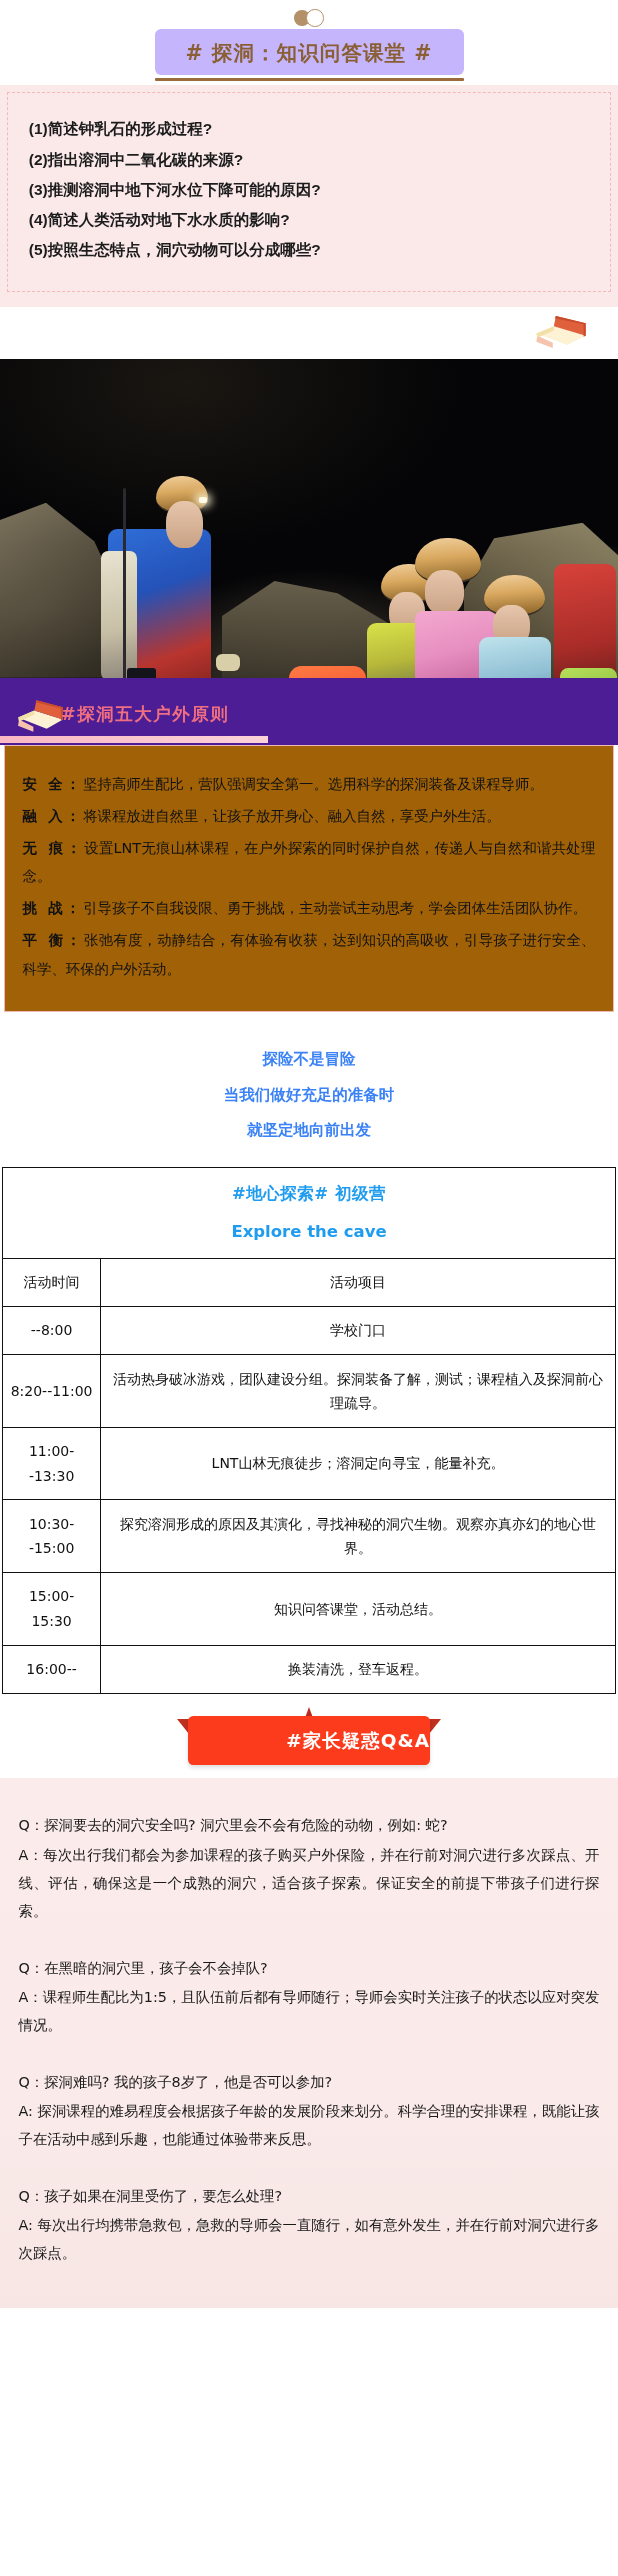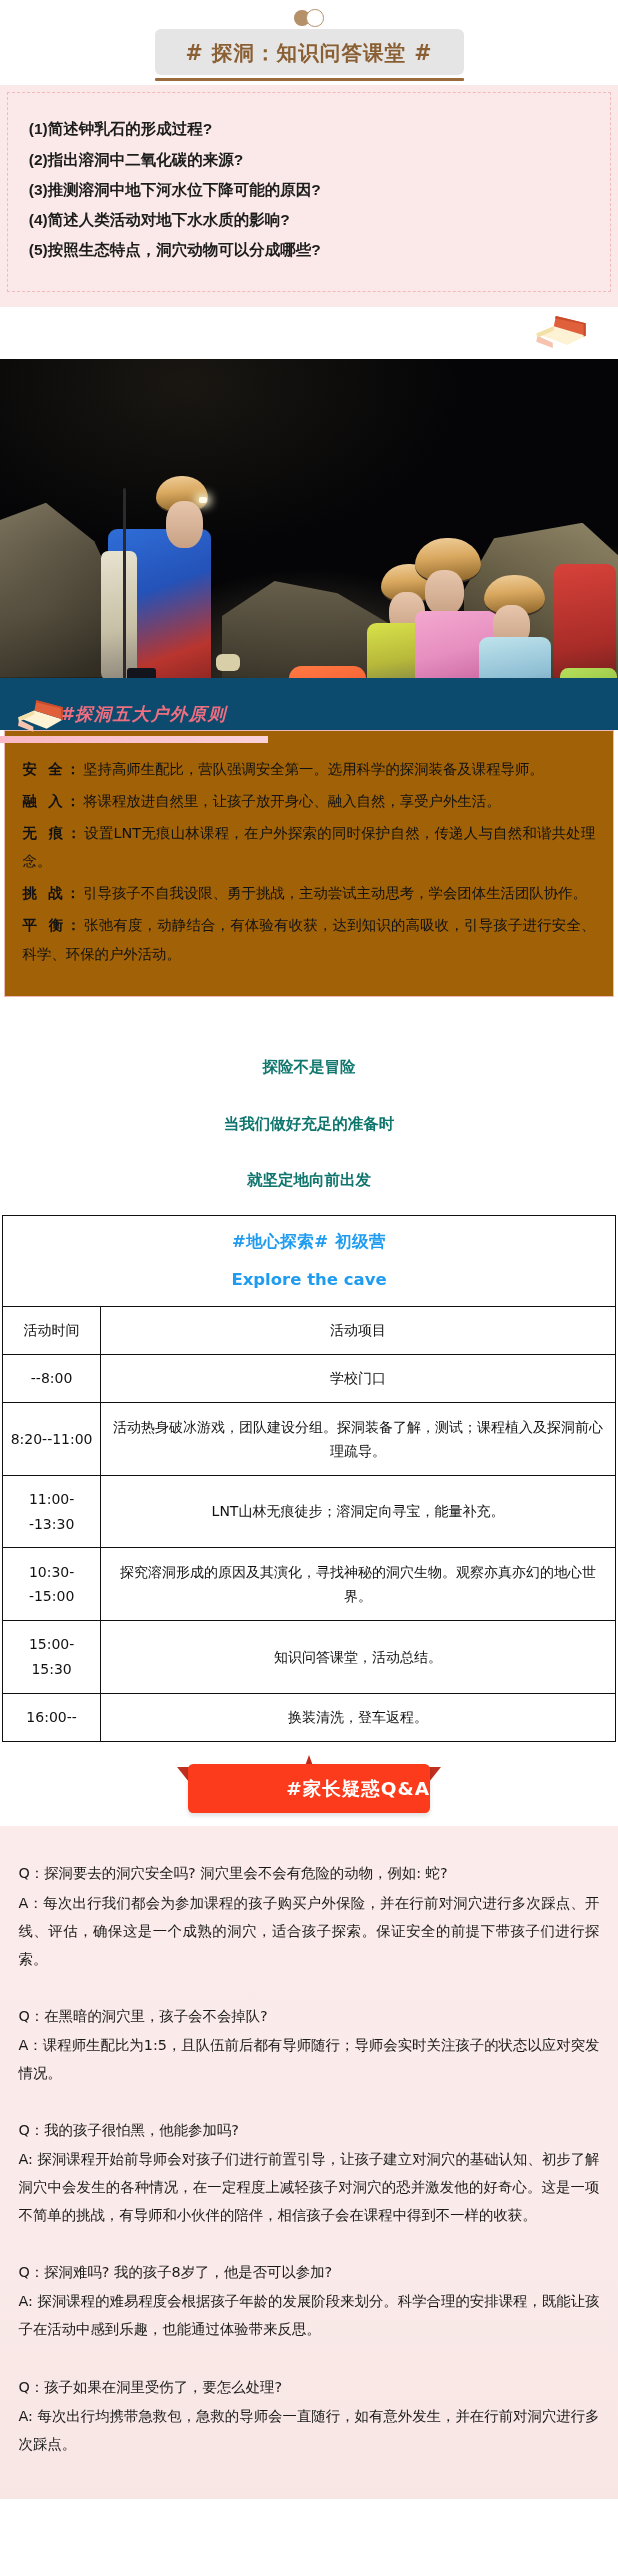--- a/index.html
+++ b/index.html
@@ -11,21 +11,21 @@
   }
   .page{width:618px;position:relative;overflow:hidden;background:#fff;}
 
   
   .title-block{padding-top:7.2px;padding-bottom:3.1px;background:#fff;}
   .dots{display:flex;justify-content:center;align-items:center;height:21.6px;gap:0px;}
   .dot-solid{width:15.5px;height:15.5px;border-radius:50%;background:#b5916a;}
   .dot-ring{width:15.5px;height:15.5px;border-radius:50%;border:1.5px solid #b5916a;background:#fff;margin-left:-3.1px;}
   .title-plate-wrap{display:flex;justify-content:center;}
   .title-plate{
-    width:309px;background:#e5e5e5;border-radius:6.2px;
+    width:309px;background:#c4b5fd;border-radius:6.2px;
     padding:10.3px 0 8.2px;text-align:center;position:relative;
   }
   .title-plate .t{
     font-size:20.6px;font-weight:bold;color:#8a5f33;letter-spacing:1px;
     font-family:"DejaVu Sans","Liberation Sans",sans-serif;
   }
   .title-rule{width:309px;height:3.1px;background:#9a6b3c;margin:3.1px auto 0;border-radius:1px;}
 
   
   .q-band{background:#fbe9e9;padding:7.2px 0 14.4px;}
@@ -70,21 +70,21 @@
   .lamp{position:absolute;width:8.2px;height:6.2px;border-radius:2.1px;background:#fffbe8;
     box-shadow:0 0 8.2px 4.1px rgba(255,248,210,.85);}
   .face{position:absolute;border-radius:44%;background:linear-gradient(180deg,#e7c6ac,#c8a184);}
   .torso{position:absolute;border-radius:9.3px 9.3px 5.2px 5.2px;}
   .pack{position:absolute;border-radius:8.2px;}
   .leg{position:absolute;background:#14151c;border-radius:3.1px;}
   .glove{position:absolute;width:24px;height:17.5px;border-radius:6.2px;background:#d8cfa8;}
   .stick{position:absolute;width:2.6px;background:#2b2b2f;border-radius:1.5px;}
 
   
-  .sec-head{position:relative;height:52px;background:#0c4a6e;font-style:italic;}
+  .sec-head{position:relative;height:67px;background:#4c1d95;}
   .sec-head .bookicon{position:absolute;left:15.5px;top:19.6px;width:49px;height:36px;}
   .sec-head .txt{
     position:absolute;left:61px;top:24px;font-size:17.5px;font-weight:bold;color:#ef6f80;
     font-family:"DejaVu Sans","Liberation Sans",sans-serif;letter-spacing:1.5px;
   }
   .sec-underline{position:absolute;left:0;top:58px;width:268px;height:7.2px;
     background:linear-gradient(90deg,#f9b8c4 0%,#fbd2da 100%);}
 
   
   .prin-box{
@@ -92,22 +92,22 @@
     padding:24px 17.5px 24px;
   }
   .prin-p{
     font-size:14.4px;line-height:2.0;color:#111;margin:0 0 3.1px;
     font-family:"DejaVu Sans","Liberation Sans",sans-serif;text-align:justify;
   }
   .prin-p b{font-weight:bold;letter-spacing:3.1px;}
 
   
   .slogan{padding:31px 0 17.5px;text-align:center;background:#fff;}
-  .slogan div{font-size:15.5px;color:#0f766e;line-height:2.3;font-weight:600;
-    font-family:Liberation Sans, sans-serif;margin-top:21px;}
+  .slogan div{font-size:15.5px;color:#3b82f6;line-height:2.3;font-weight:600;
+    font-family:Liberation Mono, monospace;}
 
   
   .tbl-wrap{padding:0 2.1px 5.2px;background:#fff;}
   table.sched{width:100%;border-collapse:collapse;table-layout:fixed;}
   table.sched td{border:1px solid #111;vertical-align:middle;text-align:center;
     font-size:14px;color:#111;line-height:1.75;padding:11.3px 7.2px;
     font-family:"DejaVu Sans","Liberation Sans",sans-serif;}
   td.cap{padding:14.4px 5.2px 15.5px;}
   .cap-cn{font-size:16.5px;font-weight:bold;color:#1f9cf0;letter-spacing:0.5px;}
   .cap-en{font-size:16.5px;font-weight:bold;color:#1f9cf0;margin-top:9.3px;}
@@ -327,24 +327,20 @@
   <div class="qa-band">
     <div class="qa-item">
       <div class="qa-q">Q：探洞要去的洞穴安全吗? 洞穴里会不会有危险的动物，例如: 蛇?</div>
       <div class="qa-a">A：每次出行我们都会为参加课程的孩子购买户外保险，并在行前对洞穴进行多次踩点、开线、评估，确保这是一个成熟的洞穴，适合孩子探索。保证安全的前提下带孩子们进行探索。</div>
     </div>
     <div class="qa-item">
       <div class="qa-q">Q：在黑暗的洞穴里，孩子会不会掉队?</div>
       <div class="qa-a">A：课程师生配比为1:5，且队伍前后都有导师随行；导师会实时关注孩子的状态以应对突发情况。</div>
     </div>
     <div class="qa-item">
-      <div class="qa-q">Q：我的孩子很怕黑，他能参加吗?</div>
-      <div class="qa-a">A: 探洞课程开始前导师会对孩子们进行前置引导，让孩子建立对洞穴的基础认知、初步了解洞穴中会发生的各种情况，在一定程度上减轻孩子对洞穴的恐并激发他的好奇心。这是一项不简单的挑战，有导师和小伙伴的陪伴，相信孩子会在课程中得到不一样的收获。</div>
-    </div>
-    <div class="qa-item">
       <div class="qa-q">Q：探洞难吗? 我的孩子8岁了，他是否可以参加?</div>
       <div class="qa-a">A: 探洞课程的难易程度会根据孩子年龄的发展阶段来划分。科学合理的安排课程，既能让孩子在活动中感到乐趣，也能通过体验带来反思。</div>
     </div>
     <div class="qa-item">
       <div class="qa-q">Q：孩子如果在洞里受伤了，要怎么处理?</div>
       <div class="qa-a">A: 每次出行均携带急救包，急救的导师会一直随行，如有意外发生，并在行前对洞穴进行多次踩点。</div>
     </div>
   </div>
 
 </div>

